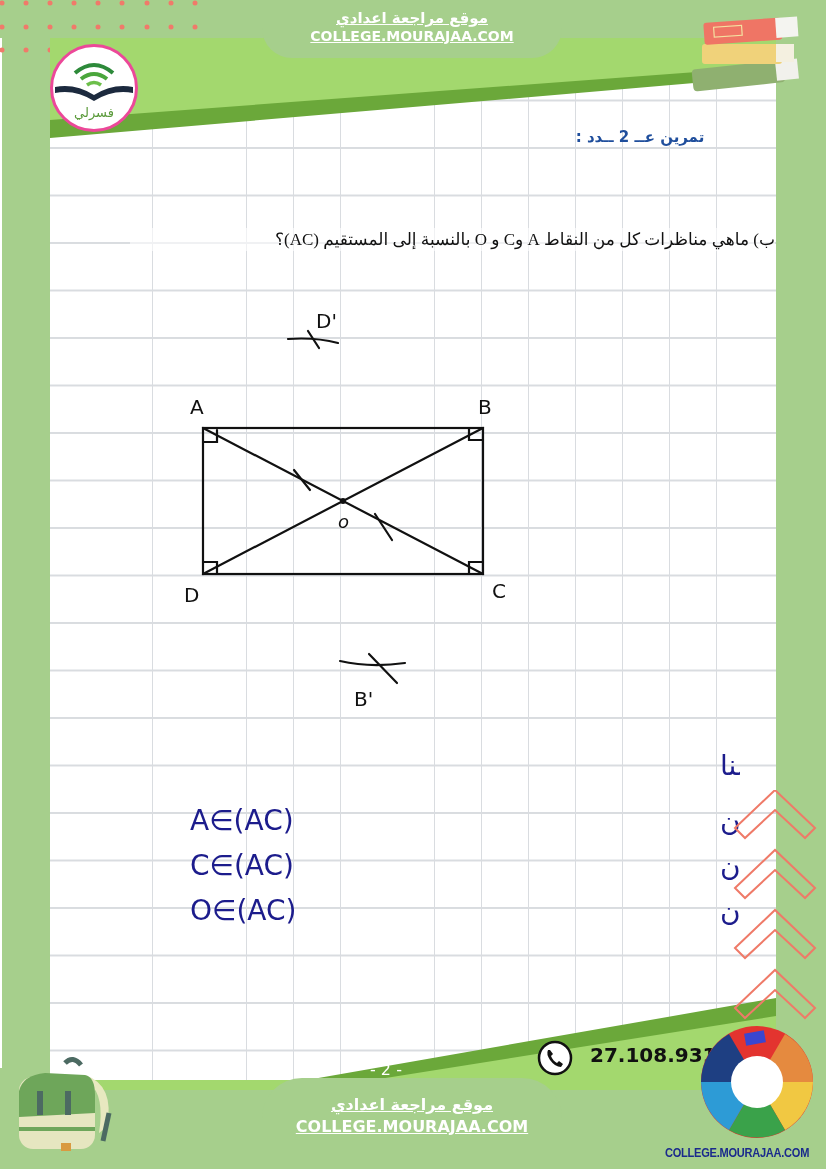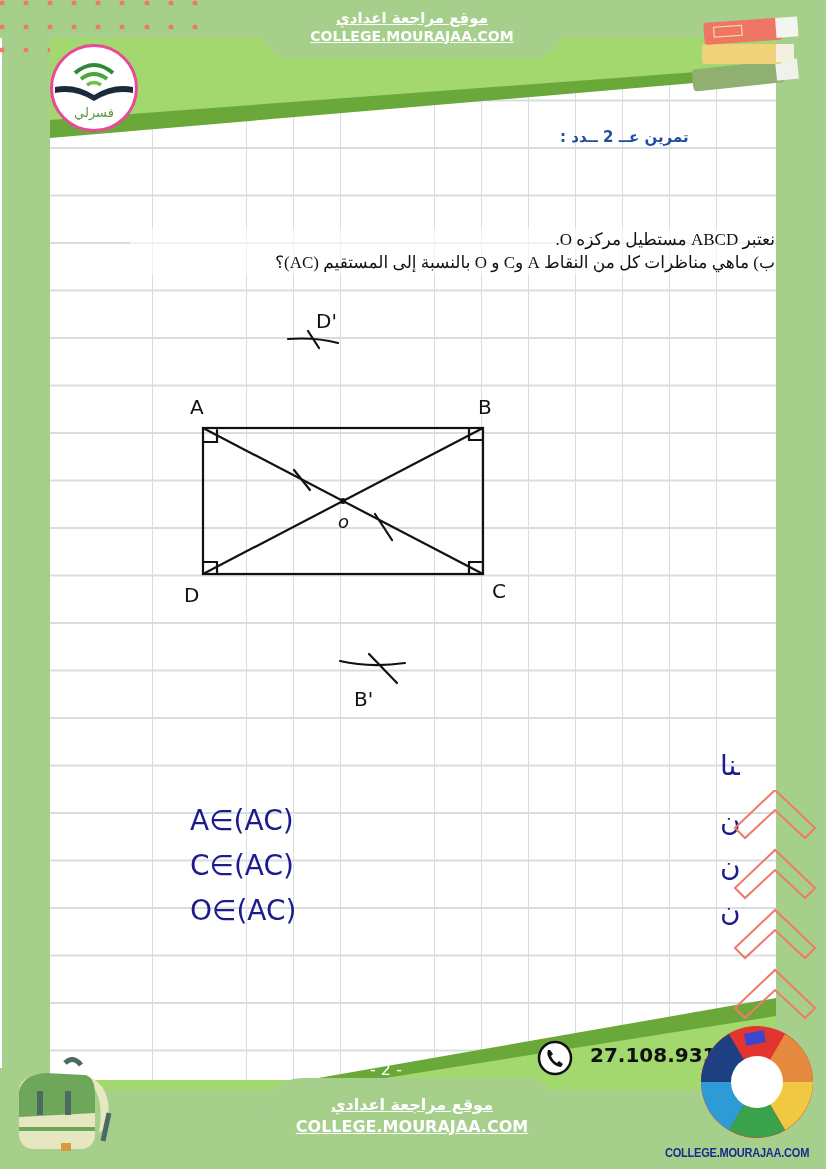--- a/index.html
+++ b/index.html
@@ -15,21 +15,21 @@
   .bottom-band{position:absolute;left:0;top:960px;width:726px;height:92px;}
   .dots{position:absolute;left:0;top:0;width:200px;height:55px;}
   .top-tab{position:absolute;left:262px;top:0;width:300px;height:58px;background:#a6cf8c;border-radius:0 0 30px 30px;text-align:center;color:#fff;}
   .top-tab .ar{font-size:15px;font-weight:bold;margin-top:9px;text-decoration:underline;direction:rtl;line-height:18px;}
   .top-tab .en{font-size:14px;font-weight:bold;text-decoration:underline;line-height:18px;font-family:"DejaVu Sans",sans-serif;}
   .bottom-tab{position:absolute;left:262px;top:1078px;width:300px;height:91px;background:#a6cf8c;border-radius:40px 40px 0 0;text-align:center;color:#fff;}
   .bottom-tab .ar{font-size:16px;font-weight:bold;margin-top:16px;text-decoration:underline;direction:rtl;line-height:22px;}
   .bottom-tab .en{font-size:16px;font-weight:bold;text-decoration:underline;line-height:22px;}
   .logo{position:absolute;left:50px;top:44px;width:82px;height:82px;border-radius:50%;background:#fff;border:3px solid #ec4899;}
   .books{position:absolute;left:690px;top:12px;width:112px;height:82px;}
-  .title-line{position:absolute;left:560px;top:128px;width:160px;text-align:left;direction:rtl;color:#1f4e9c;font-weight:bold;font-size:15px;font-family:"DejaVu Sans",sans-serif;}
+  .title-line{position:absolute;left:560px;top:128px;width:160px;text-align:center;direction:rtl;color:#1f4e9c;font-weight:bold;font-size:15px;font-family:"DejaVu Sans",sans-serif;}
   .problem{position:absolute;left:80px;top:190px;width:645px;direction:rtl;text-align:right;font-family:"Liberation Serif",serif;font-size:17px;line-height:23px;color:#111;background:rgba(255,255,255,0.6);}
   .figure{position:absolute;left:170px;top:290px;width:360px;height:430px;}
   .hand{position:absolute;left:180px;top:735px;width:560px;height:215px;}
   .chevrons{position:absolute;left:733px;top:790px;width:90px;height:260px;}
   .phone-icon{position:absolute;left:537px;top:1040px;width:36px;height:36px;}
   .phone-num{position:absolute;left:590px;top:1043px;font-size:20px;font-weight:bold;color:#111;font-family:"DejaVu Sans",sans-serif;}
   .page-num{position:absolute;left:370px;top:1060px;font-size:16px;color:#fff;}
   .wheel{position:absolute;left:697px;top:1022px;width:120px;height:120px;}
   .brand-bottom{position:absolute;left:665px;top:1145px;font-size:13px;font-weight:bold;color:#1a2a8c;font-family:"Liberation Sans",sans-serif;letter-spacing:-0.3px;transform:scaleX(0.85);transform-origin:left;}
   .backpack{position:absolute;left:15px;top:1055px;width:100px;height:100px;}
@@ -79,21 +79,20 @@
     <polygon points="0,0 726,0 726,28 0,82" fill="#a3d86e"></polygon>
   </svg>
 
   <svg class="bottom-band" viewBox="0 0 726 92">
     <polygon points="200,92 726,0 726,92" fill="#6ba83a"></polygon>
     <polygon points="260,92 726,18 726,92" fill="#a3d86e"></polygon>
     <rect x="0" y="82" width="726" height="10" fill="#a3d86e"></rect>
   </svg>
 
   <div class="problem">
-    <div>نعتبر ABCD مستطيل مركزه O.</div>
     <div>ب) ماهي مناظرات كل من النقاط A وC و O بالنسبة إلى المستقيم (AC)؟</div>
   </div>
 </div>
 
 <div class="top-tab">
   <div class="ar">موقع مراجعة اعدادي</div>
   <div class="en">COLLEGE.MOURAJAA.COM</div>
 </div>
 
 <div class="logo">

